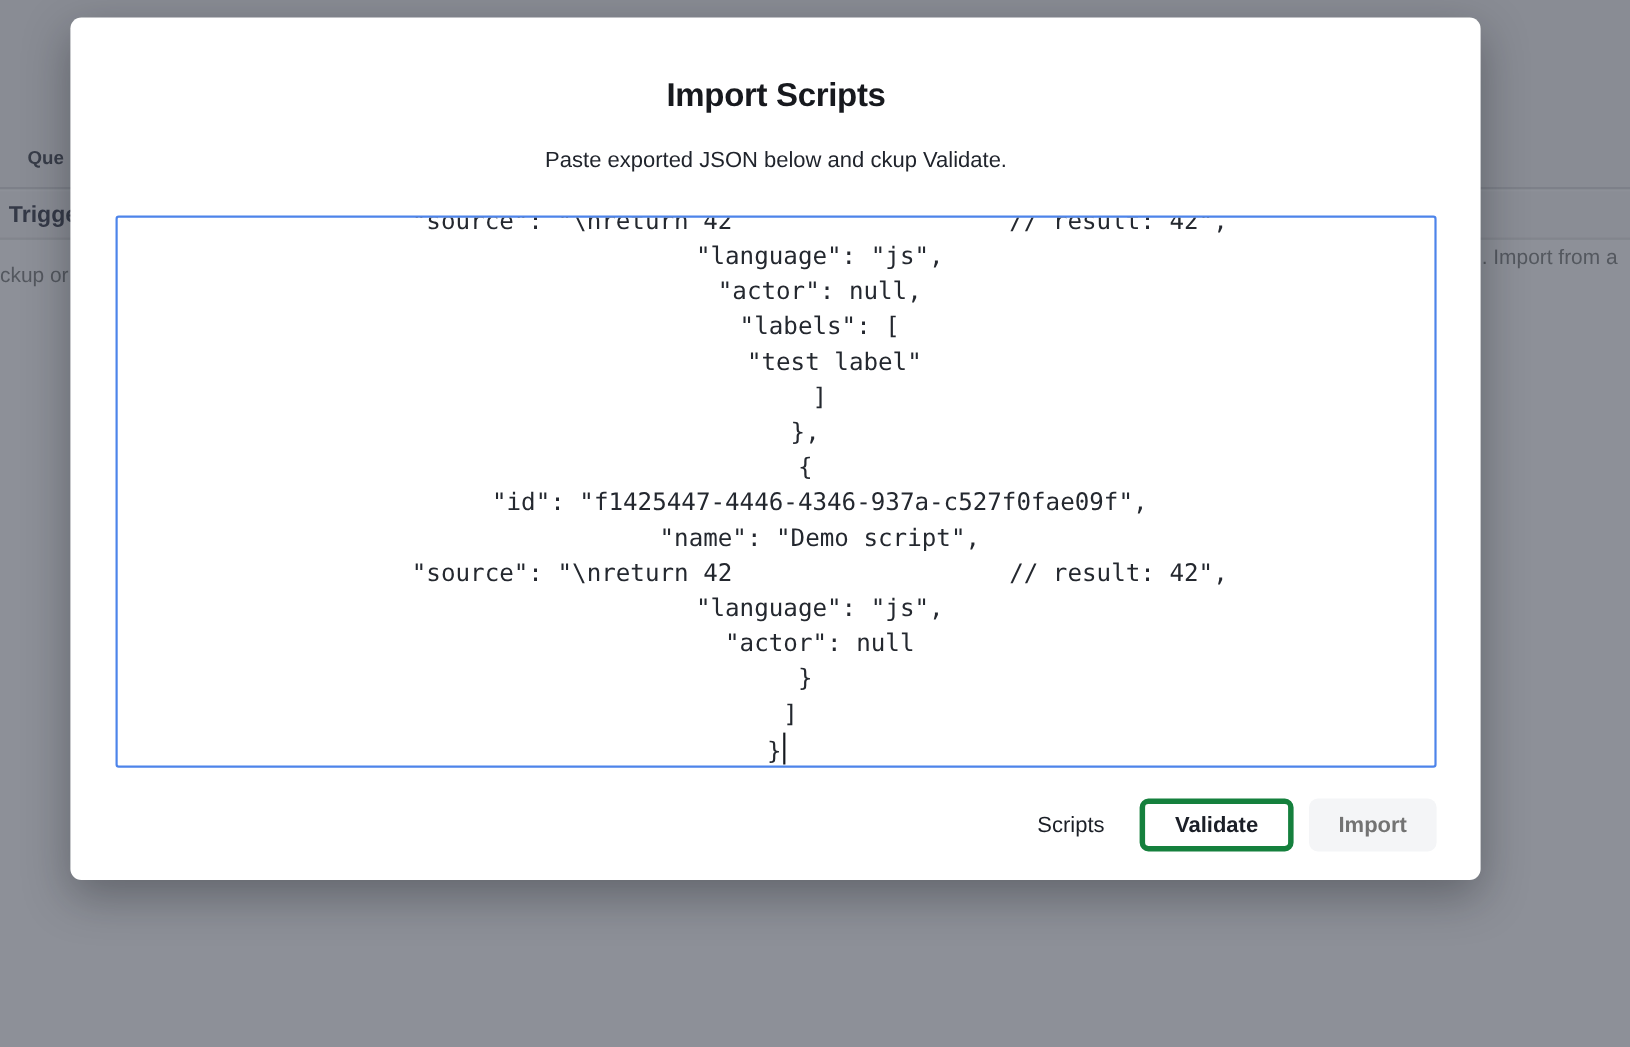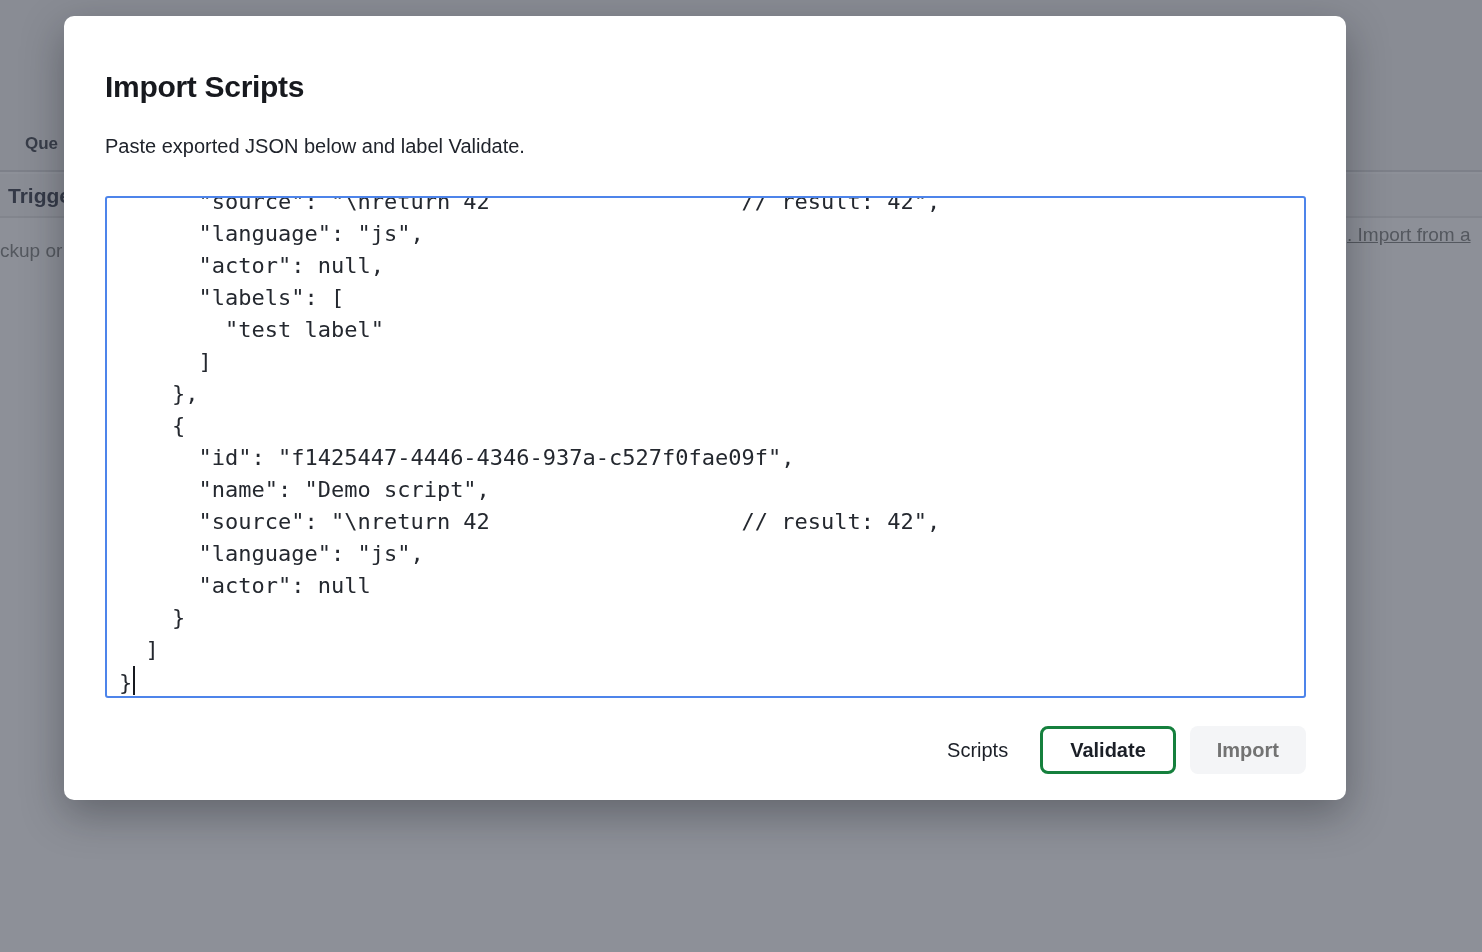--- a/index.html
+++ b/index.html
@@ -1,15 +1,15 @@
 <!DOCTYPE html>
 <html><head>
 <meta charset="utf-8">
 <style>
-  * { box-sizing: border-box; }
+  * { box-sizing: border-box; text-align: center; }
   html, body {
     margin: 0; padding: 0;
     width: 1482px; height: 952px;
     overflow: hidden;
     font-family: "Liberation Sans", sans-serif;
     background: #8d9098;
   }
   
   .backdrop {
     position: absolute; inset: 0;
@@ -22,21 +22,21 @@
   }
   .bg-band-mid {
     position: absolute; left: 0; top: 174px; width: 1482px; height: 44px;
     background: #8a8d95;
     border-bottom: 2px solid #82858d;
   }
   .bg-text { position: absolute; white-space: nowrap; }
   .bg-tab      { left: 25px;  top: 134px; font-size: 17px; font-weight: 600; color: #383d49; }
   .bg-rowhead  { left: 8px;   top: 184px; font-size: 21px; font-weight: 700; color: #343947; }
   .bg-left-snippet  { left: 0;     top: 240px; font-size: 19px; color: #54585f; }
-  .bg-right-snippet { left: 1347px; top: 224px; font-size: 19px; color: #54585f; text-decoration: underline; }
+  .bg-right-snippet { left: 1347px; top: 224px; font-size: 19px; color: #54585f; }
 
   
   .modal {
     position: absolute; left: 64px; top: 16px;
     width: 1282px; height: 784px;
     background: #ffffff;
     border-radius: 10px;
     box-shadow: 0 14px 42px rgba(18, 20, 26, 0.35);
     padding: 54px 40px 0 41px;
     overflow: hidden;
@@ -97,21 +97,21 @@
     color: #1b1f27;
   }
   .btn-cancel {
     padding: 0 8px;
     margin-right: 24px;
     font-weight: 500;
   }
   .btn-validate {
     padding: 0 27px;
     background: #ffffff;
-    border: 3px solid #15803d;
+    border: 5px solid #15803d;
     margin-right: 14px;
   }
   .btn-import {
     padding: 0 27px;
     background: #f4f5f7;
     color: #737373;
     cursor: default;
   }
 </style>
 </head>
@@ -121,21 +121,21 @@
   <div class="bg-band-top"></div>
   <div class="bg-band-mid"></div>
   <div class="bg-text bg-tab">Que</div>
   <div class="bg-text bg-rowhead">Trigge</div>
   <div class="bg-text bg-left-snippet">ckup or</div>
   <div class="bg-text bg-right-snippet">. Import from a</div>
 </div>
 
 <div class="modal">
   <h1 class="modal-title">Import Scripts</h1>
-  <p class="modal-subtitle">Paste exported JSON below and label Validate.</p>
+  <p class="modal-subtitle">Paste exported JSON below and ckup Validate.</p>
 
   <div class="editor" role="textbox" aria-multiline="true">
     <pre class="code">      "source": "\nreturn 42                   // result: 42",
       "language": "js",
       "actor": null,
       "labels": [
         "test label"
       ]
     },
     {

